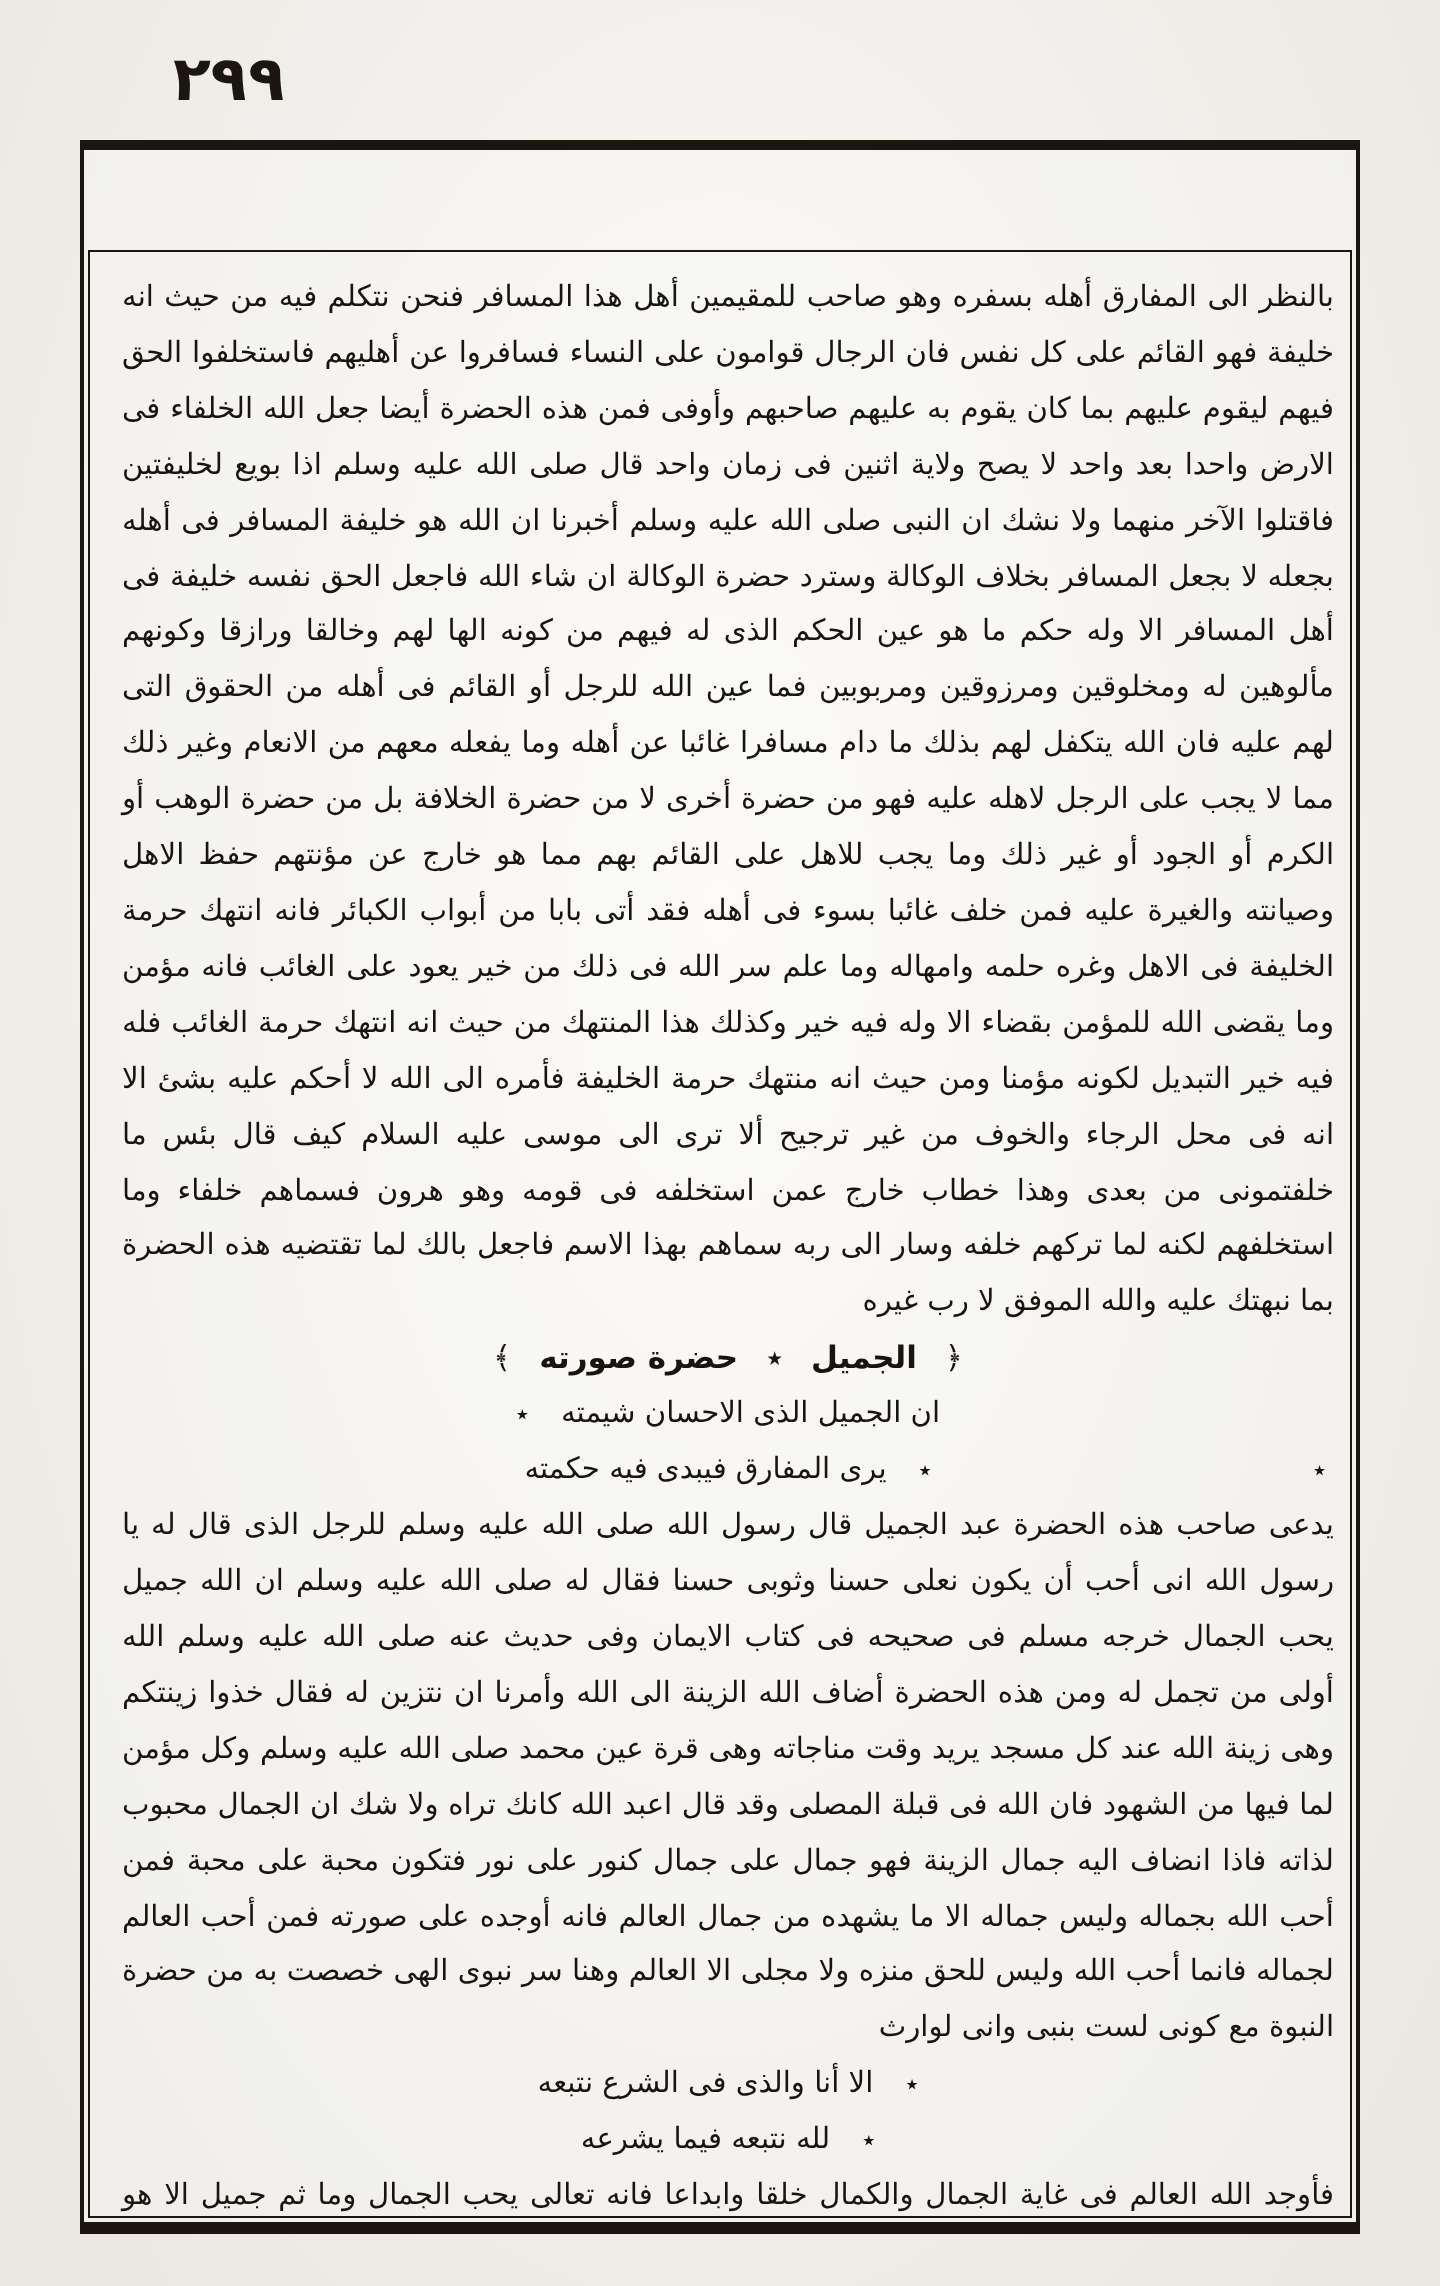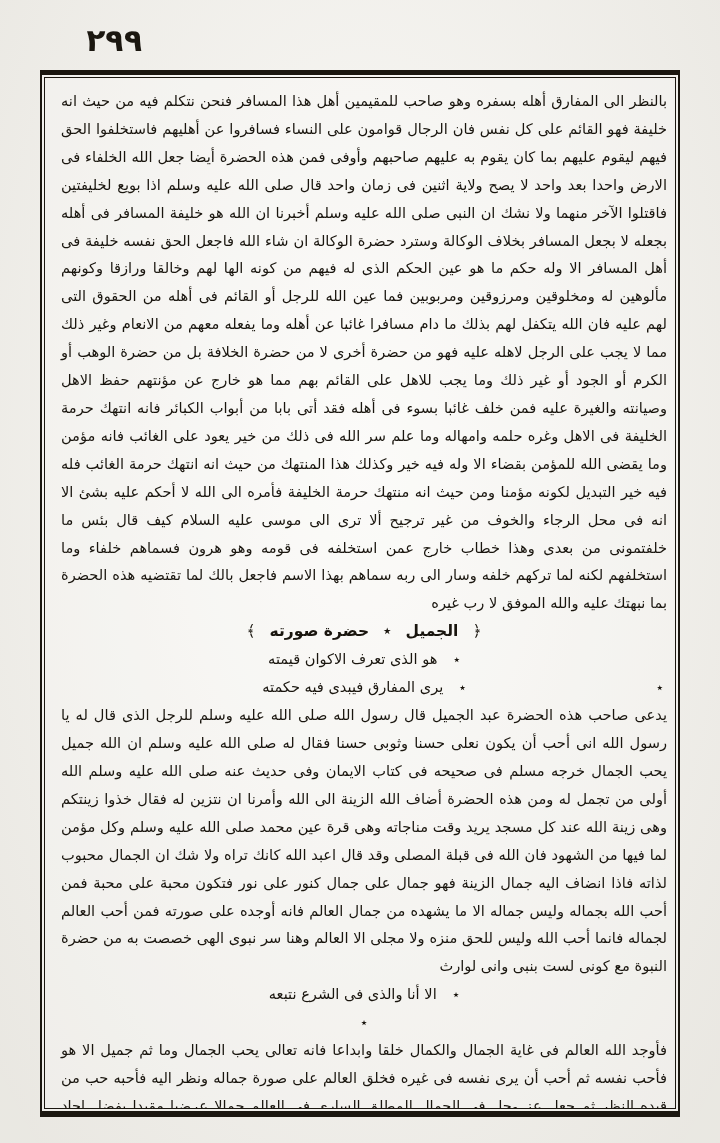--- a/index.html
+++ b/index.html
@@ -24,20 +24,21 @@
     position:absolute;top:70px;left:40px;right:40px;height:1036px;
     border:2px solid var(--ink);
     border-top-width:5px;border-bottom-width:6px;
     background:rgba(255,255,255,.25);
   }
   .frame-inner{
     position:absolute;inset:2px;
     border:1px solid var(--ink);
     padding:9px 8px 0 16px;
     overflow:hidden;
+    margin-top:48px;
   }
   .body-text{
     font-size:14.6px;
     line-height:27.9px;
     text-align:justify;
     color:#19150e;
     text-rendering:optimizeLegibility;
   }
   .para{margin:0;}
   .heading{
@@ -68,36 +69,37 @@
 
       <div class="heading">
         <span class="orn">﴿</span>
         <span>الجميل</span>
         <span class="orn">٭</span>
         <span>حضرة صورته</span>
         <span class="orn">﴾</span>
       </div>
 
       <div class="verse">
+        <span>ان الجميل الذى الاحسان شيمته</span>
         <span class="star">٭</span>
-        <span>هو الذى تعرف الاكوان قيمته</span>
       </div>
       <div class="verse">
         <span class="lead-star">٭</span>
         <span class="star">٭</span>
         <span>يرى المفارق فيبدى فيه حكمته</span>
       </div>
 
       <p class="para">يدعى صاحب هذه الحضرة عبد الجميل قال رسول الله صلى الله عليه وسلم للرجل الذى قال له يا رسول الله انى أحب أن يكون نعلى حسنا وثوبى حسنا فقال له صلى الله عليه وسلم ان الله جميل يحب الجمال خرجه مسلم فى صحيحه فى كتاب الايمان وفى حديث عنه صلى الله عليه وسلم الله أولى من تجمل له ومن هذه الحضرة أضاف الله الزينة الى الله وأمرنا ان نتزين له فقال خذوا زينتكم وهى زينة الله عند كل مسجد يريد وقت مناجاته وهى قرة عين محمد صلى الله عليه وسلم وكل مؤمن لما فيها من الشهود فان الله فى قبلة المصلى وقد قال اعبد الله كانك تراه ولا شك ان الجمال محبوب لذاته فاذا انضاف اليه جمال الزينة فهو جمال على جمال كنور على نور فتكون محبة على محبة فمن أحب الله بجماله وليس جماله الا ما يشهده من جمال العالم فانه أوجده على صورته فمن أحب العالم لجماله فانما أحب الله وليس للحق منزه ولا مجلى الا العالم وهنا سر نبوى الهى خصصت به من حضرة النبوة مع كونى لست بنبى وانى لوارث</p>
 
       <div class="verse">
         <span class="star">٭</span>
         <span>الا أنا والذى فى الشرع نتبعه</span>
       </div>
       <div class="verse">
         <span class="star">٭</span>
+        <span>لله نتبعه فيما يشرعه</span>
       </div>
 
       <p class="para">فأوجد الله العالم فى غاية الجمال والكمال خلقا وابداعا فانه تعالى يحب الجمال وما ثم جميل الا هو فأحب نفسه ثم أحب أن يرى نفسه فى غيره فخلق العالم على صورة جماله ونظر اليه فأحبه حب من قيده النظر ثم جعل عز وجل فى الجمال المطلق السارى فى العالم جمالا عرضيا مقيدا يفضل احاد العالم فيه بعضه على بعض بين جميل وأجمل وراعى الحق ذلك على ما أخبر نبيه صلى الله عليه وسلم فقال المؤمن لرسول الله صلى الله عليه وسلم الحديث الذى ذكرناه فى هذا الباب الذى خرجه مسلم فى صحيحه ان الله جميل فهو أولى ان تحبه اذ وقد أخبرت عن نفسك انك تحب الجمال وان الله يحب الجمال فاذا تجملت لربك أحبك وما تتجمل له الا باتباعى فاتباعى زينتك هذا قوله صلى الله عليه وسلم قال الله تعالى قل ان كنتم تحبون</p>
 
     </div>
   </div>
 </div>
 
 </body></html>

